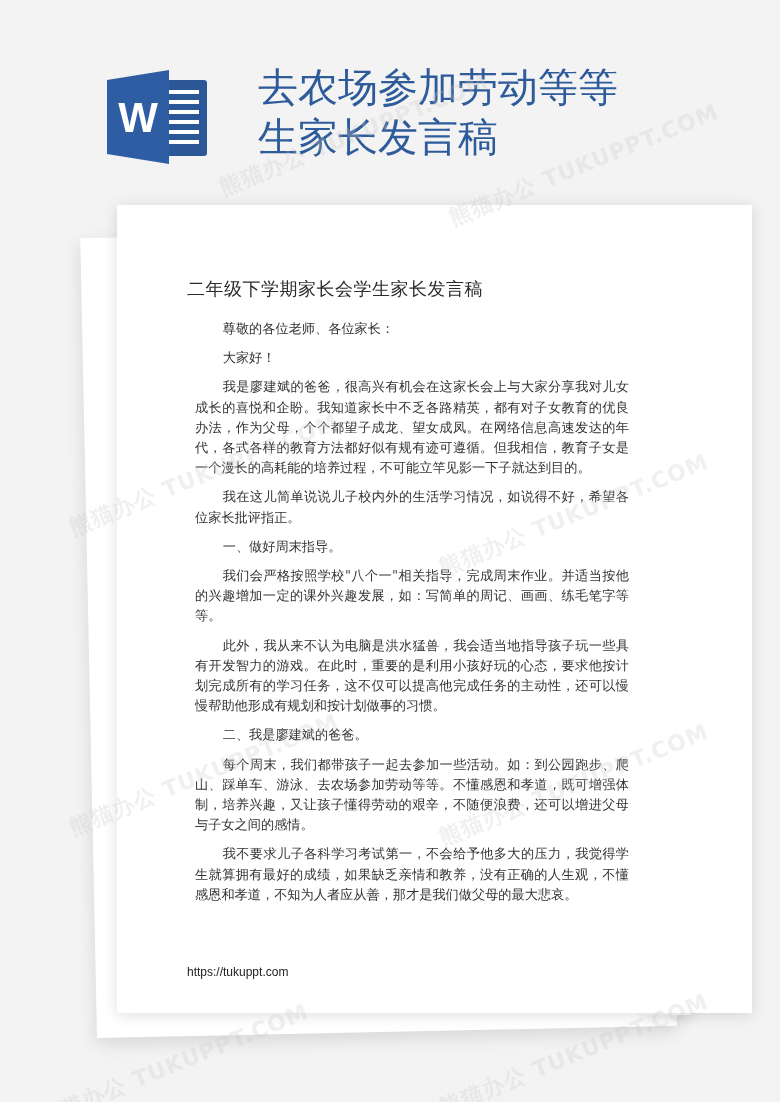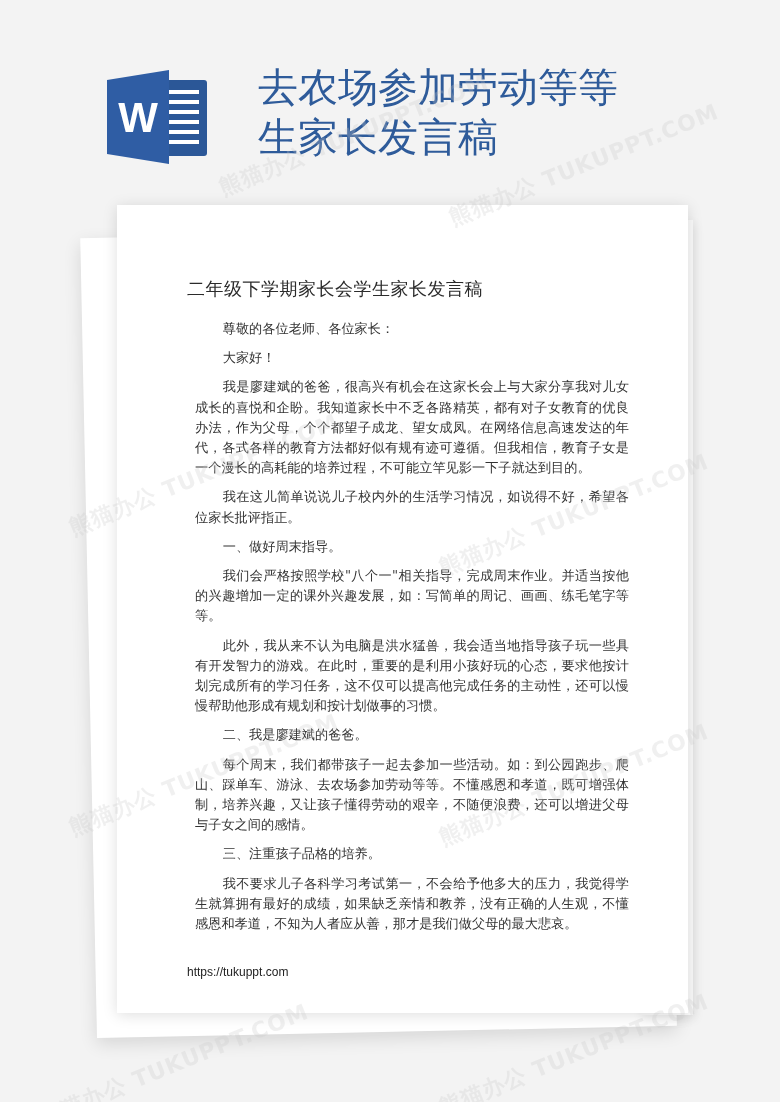--- a/index.html
+++ b/index.html
@@ -21,21 +21,21 @@
     transform: rotate(-1.2deg);
     transform-origin: left bottom;
     box-shadow: 0 6px 18px rgba(0,0,0,0.12);
   }
   .sheet-back-right {
     position: absolute; left: 640px; top: 220px; width: 53px; height: 795px;
     background: #fafafa;
     box-shadow: 2px 4px 10px rgba(0,0,0,0.08);
   }
   .page {
-    position: absolute; left: 117px; top: 205px; width: 571px; height: 808px;
+    position: absolute; left: 117px; top: 205px; width: 635px; height: 808px;
     background: #ffffff;
     box-shadow: 0 2px 14px rgba(0,0,0,0.13);
   }
   .doc-title {
     position: absolute; left: 70px; top: 72px; margin: 0;
     font-family: "DejaVu Sans", sans-serif; font-weight: normal;
     font-size: 18px; color: #2b2b2b; letter-spacing: 0.5px;
   }
   .doc-body {
     position: absolute; left: 70px; top: 114px; width: 442px;
@@ -83,21 +83,20 @@
   <div class="doc-body">
     <p>尊敬的各位老师、各位家长：</p>
     <p>大家好！</p>
     <p>我是廖建斌的爸爸，很高兴有机会在这家长会上与大家分享我对儿女成长的喜悦和企盼。我知道家长中不乏各路精英，都有对子女教育的优良办法，作为父母，个个都望子成龙、望女成凤。在网络信息高速发达的年代，各式各样的教育方法都好似有规有迹可遵循。但我相信，教育子女是一个漫长的高耗能的培养过程，不可能立竿见影一下子就达到目的。</p>
     <p>我在这儿简单说说儿子校内外的生活学习情况，如说得不好，希望各位家长批评指正。</p>
     <p>一、做好周末指导。</p>
     <p>我们会严格按照学校"八个一"相关指导，完成周末作业。并适当按他的兴趣增加一定的课外兴趣发展，如：写简单的周记、画画、练毛笔字等等。</p>
     <p>此外，我从来不认为电脑是洪水猛兽，我会适当地指导孩子玩一些具有开发智力的游戏。在此时，重要的是利用小孩好玩的心态，要求他按计划完成所有的学习任务，这不仅可以提高他完成任务的主动性，还可以慢慢帮助他形成有规划和按计划做事的习惯。</p>
     <p>二、我是廖建斌的爸爸。</p>
     <p>每个周末，我们都带孩子一起去参加一些活动。如：到公园跑步、爬山、踩单车、游泳、去农场参加劳动等等。不懂感恩和孝道，既可增强体制，培养兴趣，又让孩子懂得劳动的艰辛，不随便浪费，还可以增进父母与子女之间的感情。</p>
-    <p>三、注重孩子品格的培养。</p>
     <p>我不要求儿子各科学习考试第一，不会给予他多大的压力，我觉得学生就算拥有最好的成绩，如果缺乏亲情和教养，没有正确的人生观，不懂感恩和孝道，不知为人者应从善，那才是我们做父母的最大悲哀。</p>
   </div>
   <div class="footer-url">https://tukuppt.com</div>
 </div>
 
 <div class="watermark" style="left:210px;top:120px;">熊猫办公 TUKUPPT.COM</div>
 <div class="watermark" style="left:440px;top:150px;">熊猫办公 TUKUPPT.COM</div>
 <div class="watermark" style="left:60px;top:460px;">熊猫办公 TUKUPPT.COM</div>
 <div class="watermark" style="left:430px;top:500px;">熊猫办公 TUKUPPT.COM</div>
 <div class="watermark" style="left:60px;top:760px;">熊猫办公 TUKUPPT.COM</div>

